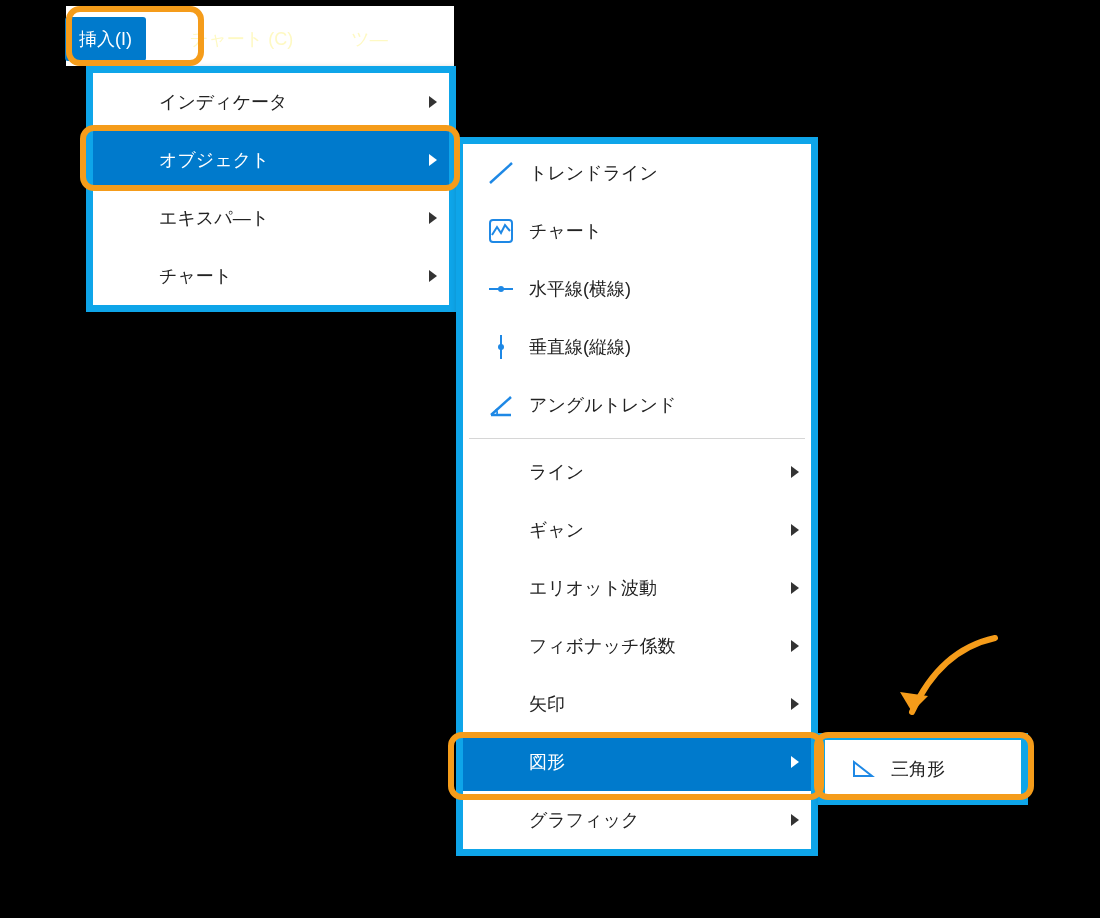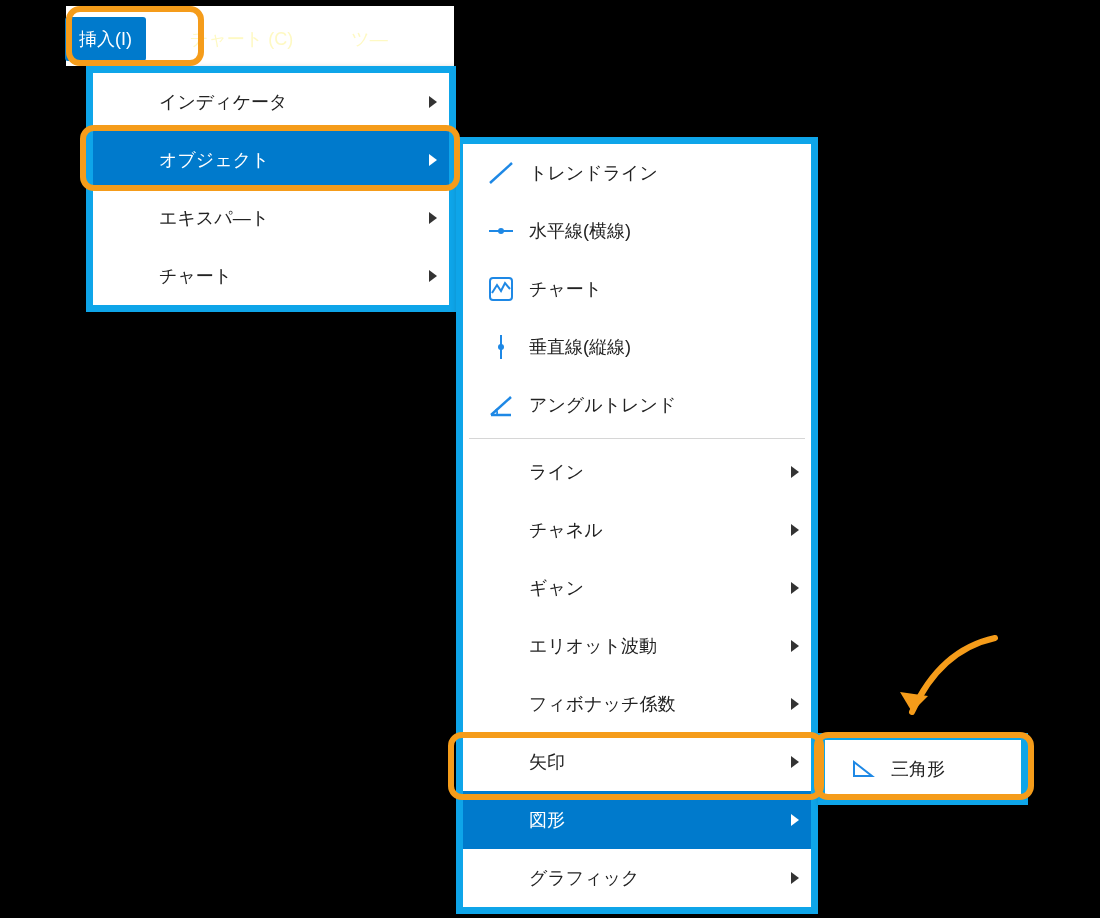--- a/index.html
+++ b/index.html
@@ -118,34 +118,34 @@
     <span class="iconcol">
       <svg width="28" height="28" viewBox="0 0 28 28">
           <line x1="3" y1="24" x2="25" y2="4" stroke="#1E88E5" stroke-width="2.5"></line>
         </svg>
     </span>
     <span class="label">トレンドライン</span>
   </div>
   <div class="menuitem">
     <span class="iconcol">
       <svg width="28" height="28" viewBox="0 0 28 28">
+          <rect x="3" y="3" width="22" height="22" rx="3" fill="none" stroke="#1E88E5" stroke-width="2"></rect>
+          <polyline points="5,18 10,10 14,16 18,8 23,14" fill="none" stroke="#1E88E5" stroke-width="2"></polyline>
+        </svg>
+    </span>
+    <span class="label">チャート</span>
+  </div>
+  <div class="menuitem">
+    <span class="iconcol">
+      <svg width="28" height="28" viewBox="0 0 28 28">
           <line x1="2" y1="14" x2="26" y2="14" stroke="#1E88E5" stroke-width="2"></line>
           <circle cx="14" cy="14" r="3" fill="#1E88E5"></circle>
         </svg>
     </span>
     <span class="label">水平線(横線)</span>
-  </div>
-  <div class="menuitem">
-    <span class="iconcol">
-      <svg width="28" height="28" viewBox="0 0 28 28">
-          <rect x="3" y="3" width="22" height="22" rx="3" fill="none" stroke="#1E88E5" stroke-width="2"></rect>
-          <polyline points="5,18 10,10 14,16 18,8 23,14" fill="none" stroke="#1E88E5" stroke-width="2"></polyline>
-        </svg>
-    </span>
-    <span class="label">チャート</span>
   </div>
   <div class="menuitem">
     <span class="iconcol">
       <svg width="28" height="28" viewBox="0 0 28 28">
           <line x1="14" y1="2" x2="14" y2="26" stroke="#1E88E5" stroke-width="2"></line>
           <circle cx="14" cy="14" r="3" fill="#1E88E5"></circle>
         </svg>
     </span>
     <span class="label">垂直線(縦線)</span>
   </div>
@@ -156,24 +156,20 @@
           <line x1="4" y1="24" x2="24" y2="24" stroke="#1E88E5" stroke-width="2.5"></line>
           <path d="M10 24 A8 8 0 0 0 9 18" fill="none" stroke="#1E88E5" stroke-width="1.6"></path>
         </svg>
     </span>
     <span class="label">アングルトレンド</span>
   </div>
   <div class="menu-divider"></div>
   <div class="menuitem has-sub">
     <span class="iconcol"></span>
     <span class="label">ライン</span>
-  </div>
-  <div class="menuitem has-sub">
-    <span class="iconcol"></span>
-    <span class="label">チャネル</span>
   </div>
   <div class="menuitem has-sub">
     <span class="iconcol"></span>
     <span class="label">ギャン</span>
   </div>
   <div class="menuitem has-sub">
     <span class="iconcol"></span>
     <span class="label">エリオット波動</span>
   </div>
   <div class="menuitem has-sub">

